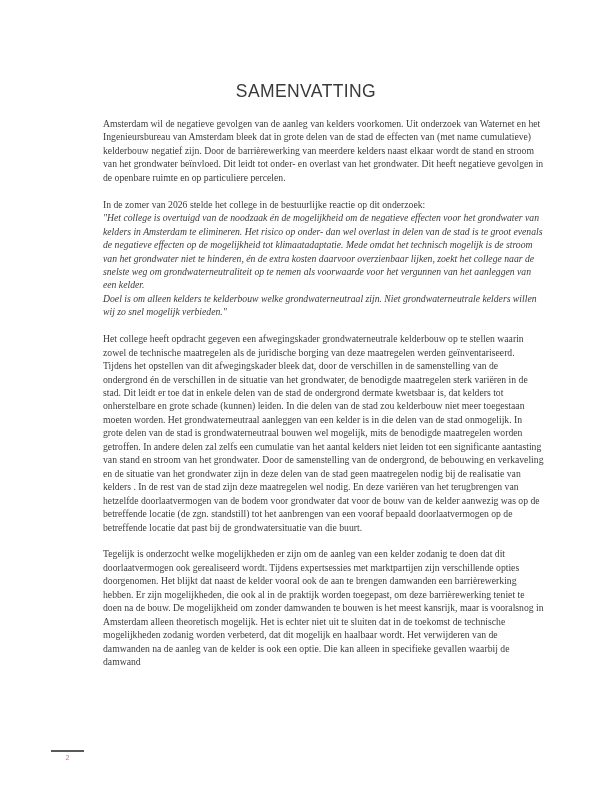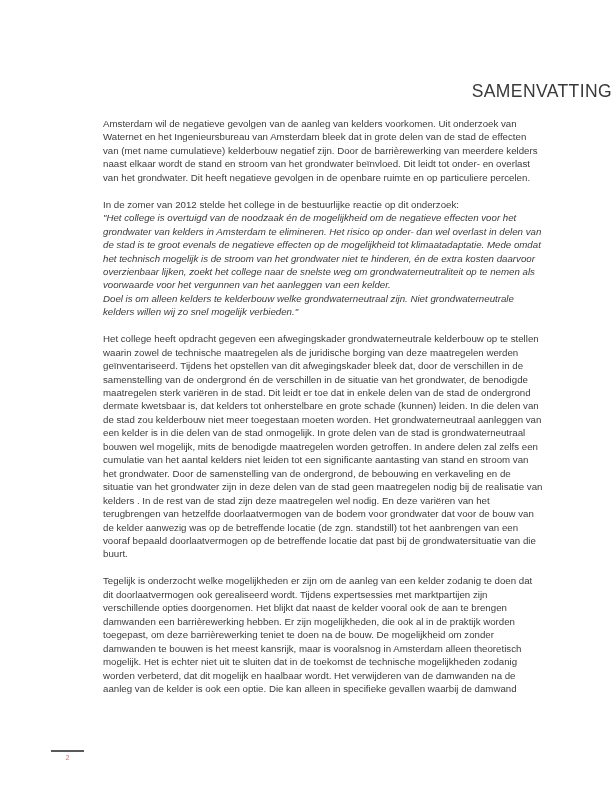--- a/index.html
+++ b/index.html
@@ -15,39 +15,40 @@
     font-family: "Liberation Sans", sans-serif;
     color: #3b3b3a;
     overflow: hidden;
   }
   .title {
     position: absolute;
     top: 81px;
     left: 0;
     width: 612px;
     margin: 0;
-    text-align: right;
+    text-align: center;
     font-size: 17.5px;
     font-weight: 400;
     letter-spacing: 0.4px;
     color: #39393a;
   }
   .body-text {
     position: absolute;
     left: 103px;
     top: 117px;
     width: 441px;
     font-size: 9.7px;
     line-height: 13.45px;
     color: #3b3b3a;
     text-align: left;
   }
   .body-text p {
     margin: 0 0 13.45px 0;
     padding: 0;
+    font-family: Liberation Serif, serif;
   }
   .seg {
     display: block;
   }
   .seg.italic {
     font-style: italic;
   }
   .footer-rule {
     position: absolute;
     left: 51px;
@@ -74,21 +75,21 @@
 
   <h1 class="title">SAMENVATTING</h1>
 
   <div class="body-text">
 
     <p>
       <span class="seg normal">Amsterdam wil de negatieve gevolgen van de aanleg van kelders voorkomen. Uit onderzoek van Waternet en het Ingenieursbureau van Amsterdam bleek dat in grote delen van de stad de effecten van (met name cumulatieve) kelderbouw negatief zijn. Door de barrièrewerking van meerdere kelders naast elkaar wordt de stand en stroom van het grondwater beïnvloed. Dit leidt tot onder- en overlast van het grondwater. Dit heeft negatieve gevolgen in de openbare ruimte en op particuliere percelen.</span>
     </p>
 
     <p>
-      <span class="seg normal">In de zomer van 2012 stelde het college in de bestuurlijke reactie op dit onderzoek:</span>
+      <span class="seg normal">In de zomer van 2026 stelde het college in de bestuurlijke reactie op dit onderzoek:</span>
       <span class="seg italic">"Het college is overtuigd van de noodzaak én de mogelijkheid om de negatieve effecten voor het grondwater van kelders in Amsterdam te elimineren. Het risico op onder- dan wel overlast in delen van de stad is te groot evenals de negatieve effecten op de mogelijkheid tot klimaatadaptatie. Mede omdat het technisch mogelijk is de stroom van het grondwater niet te hinderen, én de extra kosten daarvoor overzienbaar lijken, zoekt het college naar de snelste weg om grondwaterneutraliteit op te nemen als voorwaarde voor het vergunnen van het aanleggen van een kelder.</span>
       <span class="seg italic">Doel is om alleen kelders te kelderbouw welke grondwaterneutraal zijn. Niet grondwaterneutrale kelders willen wij zo snel mogelijk verbieden."</span>
     </p>
 
     <p>
       <span class="seg normal">Het college heeft opdracht gegeven een afwegingskader grondwaterneutrale kelderbouw op te stellen waarin zowel de technische maatregelen als de juridische borging van deze maatregelen werden geïnventariseerd. Tijdens het opstellen van dit afwegingskader bleek dat, door de verschillen in de samenstelling van de ondergrond én de verschillen in de situatie van het grondwater, de benodigde maatregelen sterk variëren in de stad. Dit leidt er toe dat in enkele delen van de stad de ondergrond dermate kwetsbaar is, dat kelders tot onherstelbare en grote schade (kunnen) leiden. In die delen van de stad zou kelderbouw niet meer toegestaan moeten worden. Het grondwaterneutraal aanleggen van een kelder is in die delen van de stad onmogelijk. In grote delen van de stad is grondwaterneutraal bouwen wel mogelijk, mits de benodigde maatregelen worden getroffen. In andere delen zal zelfs een cumulatie van het aantal kelders niet leiden tot een significante aantasting van stand en stroom van het grondwater. Door de samenstelling van de ondergrond, de bebouwing en verkaveling en de situatie van het grondwater zijn in deze delen van de stad geen maatregelen nodig bij de realisatie van kelders . In de rest van de stad zijn deze maatregelen wel nodig. En deze variëren van het terugbrengen van hetzelfde doorlaatvermogen van de bodem voor grondwater dat voor de bouw van de kelder aanwezig was op de betreffende locatie (de zgn. standstill) tot het aanbrengen van een vooraf bepaald doorlaatvermogen op de betreffende locatie dat past bij de grondwatersituatie van die buurt.</span>
     </p>
 
     <p>
       <span class="seg normal">Tegelijk is onderzocht welke mogelijkheden er zijn om de aanleg van een kelder zodanig te doen dat dit doorlaatvermogen ook gerealiseerd wordt. Tijdens expertsessies met marktpartijen zijn verschillende opties doorgenomen. Het blijkt dat naast de kelder vooral ook de aan te brengen damwanden een barrièrewerking hebben. Er zijn mogelijkheden, die ook al in de praktijk worden toegepast, om deze barrièrewerking teniet te doen na de bouw. De mogelijkheid om zonder damwanden te bouwen is het meest kansrijk, maar is vooralsnog in Amsterdam alleen theoretisch mogelijk. Het is echter niet uit te sluiten dat in de toekomst de technische mogelijkheden zodanig worden verbeterd, dat dit mogelijk en haalbaar wordt. Het verwijderen van de damwanden na de aanleg van de kelder is ook een optie. Die kan alleen in specifieke gevallen waarbij de damwand</span>

